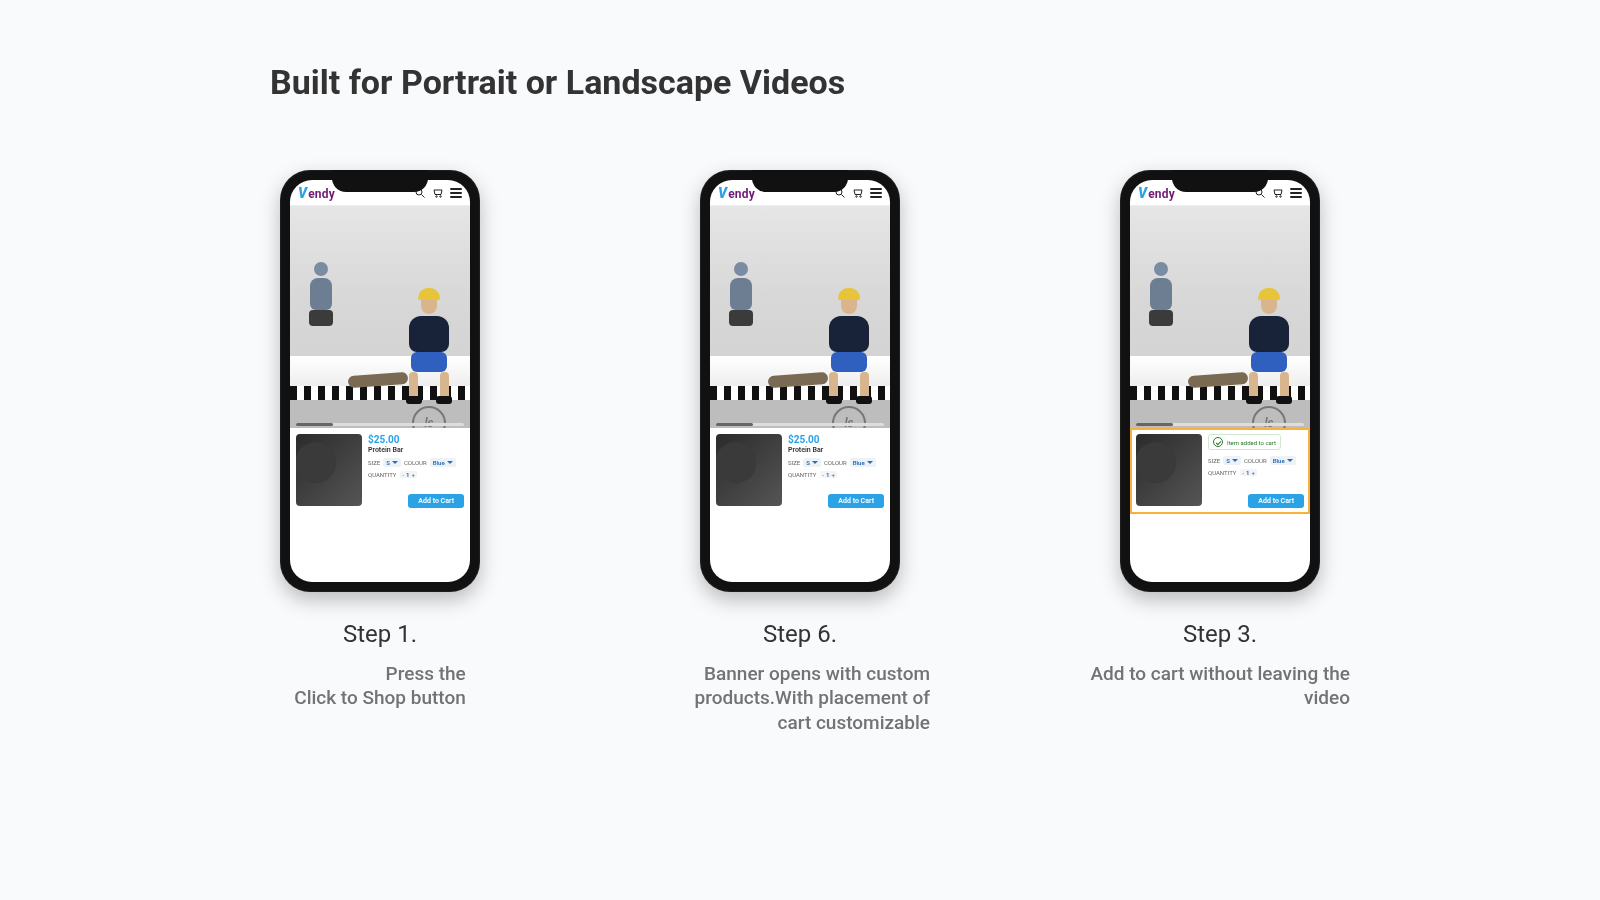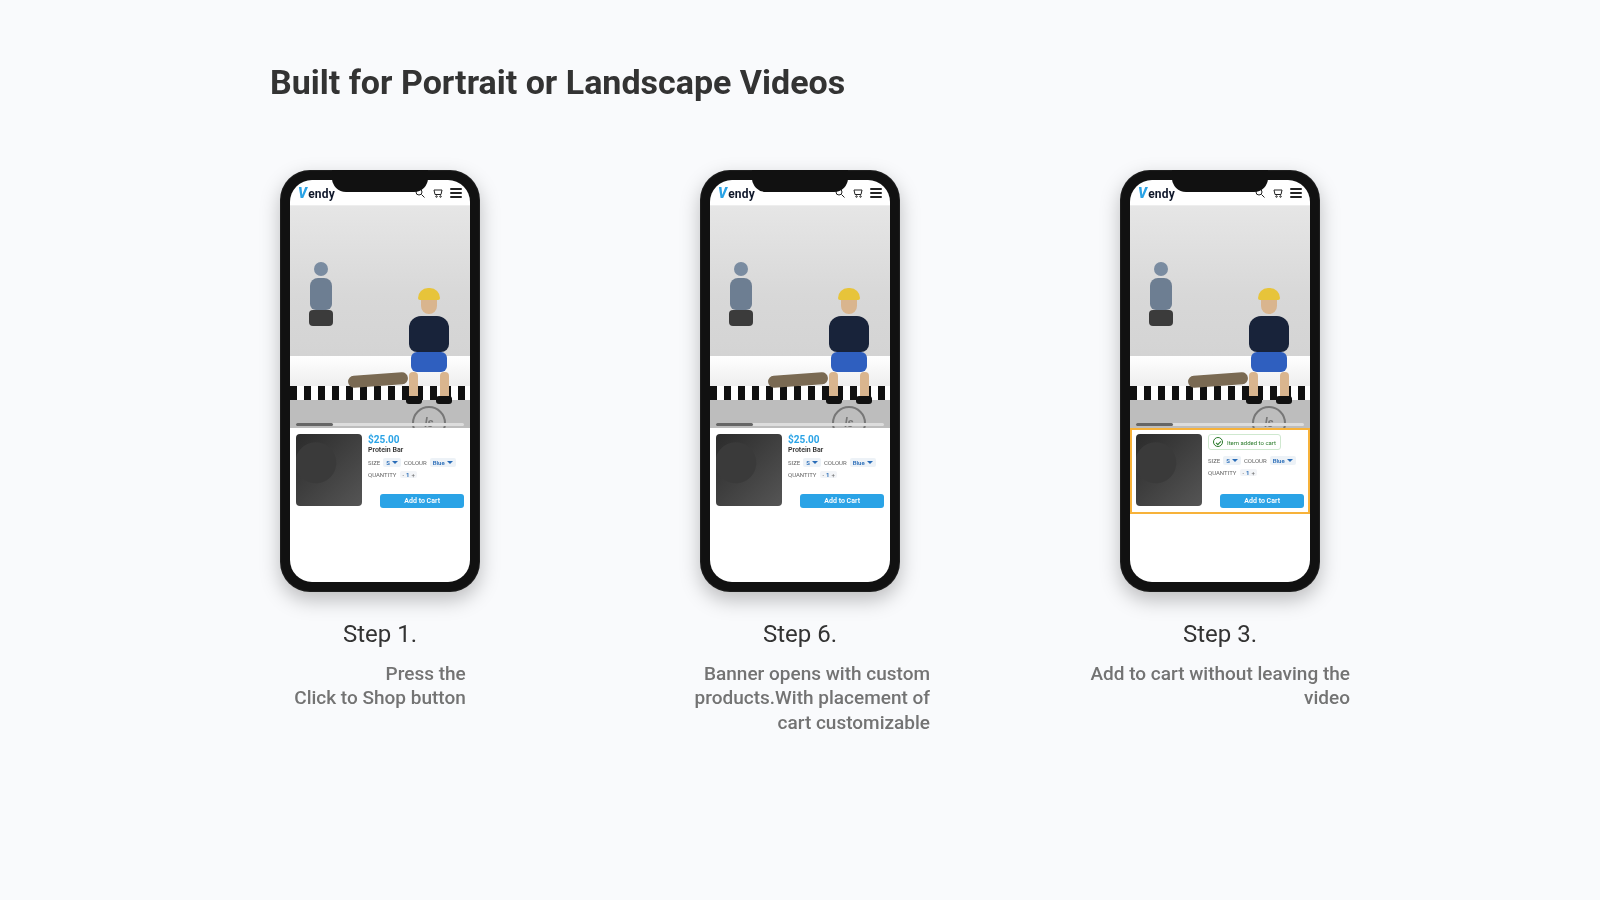--- a/index.html
+++ b/index.html
@@ -8,21 +8,21 @@
   .headline { position: absolute; left: 270px; top: 62px; font-size: 34px; font-weight: 700; color: #333; }
   .steps-row { position: absolute; top: 170px; left: 0; right: 0; display: flex; justify-content: center; gap: 160px; }
   .step-col { display: flex; flex-direction: column; align-items: center; width: 260px; }
   
   .phone { width: 200px; height: 422px; border-radius: 30px; background: #111; position: relative; box-shadow: 0 8px 20px rgba(0,0,0,.25), inset 0 0 2px rgba(255,255,255,.2); }
   .phone::before { content: ""; position: absolute; top: 0; left: 50%; transform: translateX(-50%); width: 96px; height: 22px; background: #111; border-bottom-left-radius: 14px; border-bottom-right-radius: 14px; z-index: 3; }
   .screen { position: absolute; top: 10px; left: 10px; right: 10px; bottom: 10px; border-radius: 22px; overflow: hidden; background: #fff; }
   .browser-bar { height: 26px; display: flex; align-items: center; justify-content: space-between; padding: 0 8px; border-bottom: 1px solid #eee; }
   .logo { display: flex; align-items: baseline; font-weight: 700; font-size: 12px; letter-spacing: .2px; }
   .logo-v { color: #2aa3e6; font-size: 14px; font-style: italic; font-weight: 900; margin-right: 1px; }
-  .logo-rest { color: #0f172a; }
+  .logo-rest { color: #701a75; }
   .bar-icons { display: flex; align-items: center; gap: 6px; }
   .ico { width: 12px; height: 12px; display: inline-flex; }
   .ico svg { width: 12px; height: 12px; stroke: #222; fill: none; stroke-width: 2; }
   .ham { width: 12px; height: 10px; display: inline-flex; flex-direction: column; justify-content: space-between; }
   .ham span { height: 2px; background: #222; width: 100%; border-radius: 1px; }
   
   .video { position: relative; height: 222px; background: linear-gradient(#dcdcdc,#c9c9c9); overflow: hidden; }
   .sky { position: absolute; inset: 0; background: linear-gradient(#e6e6e6 0%, #d8d8d8 40%, #cfcfcf 100%); }
   .ledge { position: absolute; left: 0; right: 0; top: 150px; height: 30px; background: linear-gradient(#fff,#eee); }
   .checker { position: absolute; left: 0; right: 0; top: 180px; height: 14px;
@@ -71,21 +71,21 @@
     border-radius: 4px; }
   .panel-right { flex: 1; font-size: 7px; color: #333; position: relative; }
   .price { color: #2aa3e6; font-weight: 700; font-size: 10px; }
   .pname { font-weight: 600; margin-top: 1px; }
   .optrow { display: flex; align-items: center; gap: 3px; margin-top: 4px; font-size: 6px; color: #666; }
   .sel { background: #edf2f7; border-radius: 2px; padding: 1px 3px; display: inline-flex; align-items: center; gap: 2px; color: #2a6db8; font-weight: 600; }
   .sel .car { width: 0; height: 0; border-left: 3px solid transparent; border-right: 3px solid transparent; border-top: 3px solid #2a6db8; }
   .qtyrow { display: flex; align-items: center; gap: 4px; margin-top: 4px; font-size: 6px; color: #666; }
   .qty { display: inline-flex; align-items: center; gap: 2px; background: #f2f4f7; border-radius: 2px; padding: 0 2px; }
   .qty span.n { color: #2a6db8; font-weight: 700; }
-  .addbtn { position: absolute; right: 0; bottom: 0; background: #2aa3e6; color: #fff; font-size: 7px; font-weight: 600; padding: 3px 24px; border-radius: 3px; }
+  .addbtn { position: absolute; right: 0; bottom: 0; background: #2aa3e6; color: #fff; font-size: 7px; font-weight: 600; padding: 3px 10px; border-radius: 3px; }
   .toast { display: flex; align-items: center; gap: 4px; border: 1px solid #cfe8cf; border-radius: 3px; padding: 2px 4px; font-size: 6px; color: #2a7a2a; width: fit-content; }
   .toast .chk { width: 10px; height: 10px; border: 1.5px solid #2a7a2a; border-radius: 50%; position: relative; }
   .toast .chk::after { content: ""; position: absolute; left: 2px; top: 2.5px; width: 4px; height: 2px; border-left: 1.5px solid #2a7a2a; border-bottom: 1.5px solid #2a7a2a; transform: rotate(-45deg); }
   
   .cap1 { margin-top: 28px; font-size: 24px; color: #333; text-align: center; }
   .cap2 { margin-top: 14px; font-size: 19px; color: #737373; text-align: right; line-height: 1.28; font-weight: 500; max-width: 260px; }
 </style>
 </head>
 <body>
 

